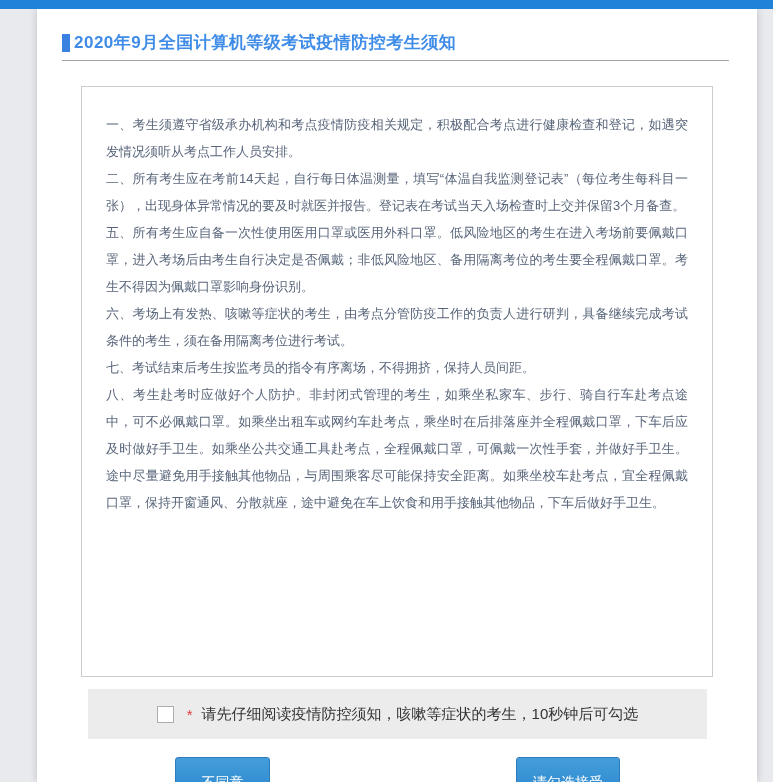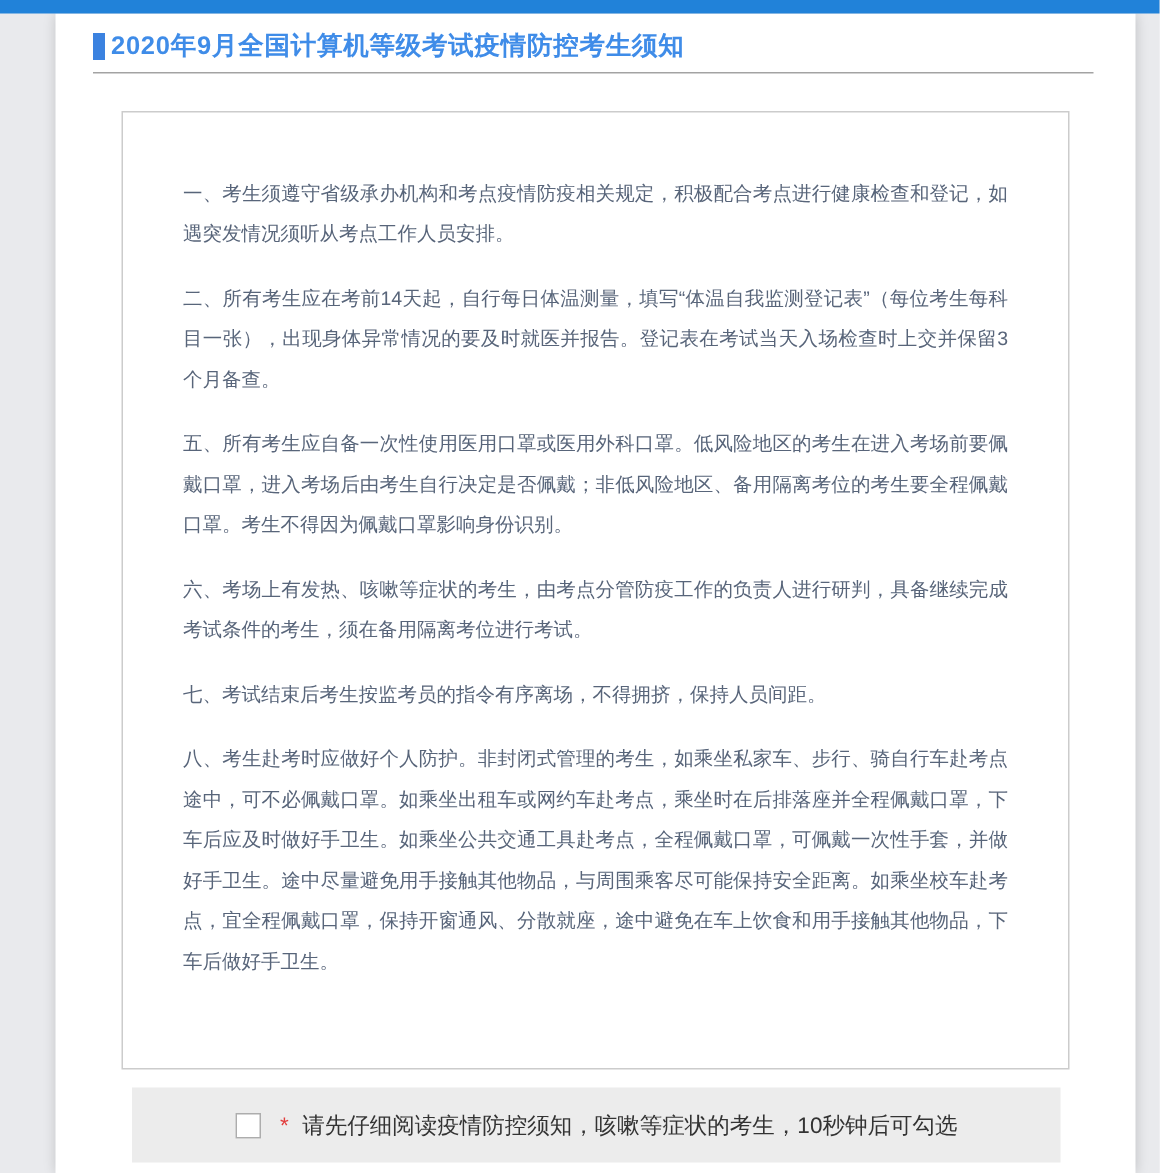--- a/index.html
+++ b/index.html
@@ -23,21 +23,21 @@
     position: absolute;
     left: 37px;
     top: 9px;
     width: 720px;
     height: 773px;
     background: #ffffff;
     box-shadow: 0 0 8px rgba(0,0,0,0.18);
     z-index: 2;
   }
   .title-row {
-    margin: 10px 28px 0 25px;
+    margin: 22px 28px 0 25px;
     display: flex;
     align-items: center;
   }
   .title-marker {
     display: inline-block;
     width: 8px;
     height: 18px;
     background: #3b82e0;
     margin-right: 4px;
     flex: 0 0 auto;
@@ -61,21 +61,21 @@
     min-height: 591px;
     border: 1px solid #cccccc;
     background: #ffffff;
     padding: 24px 24px 42px 24px;
     font-size: 13px;
     line-height: 27px;
     color: #58657a;
     text-align: justify;
   }
   .notice-box p {
-    margin: 16px;
+    margin: 0;
     padding: 0;
   }
   .consent-bar {
     box-sizing: border-box;
     margin: 12px 0 0 51px;
     width: 619px;
     height: 50px;
     background: #ececec;
     display: flex;
     align-items: center;

